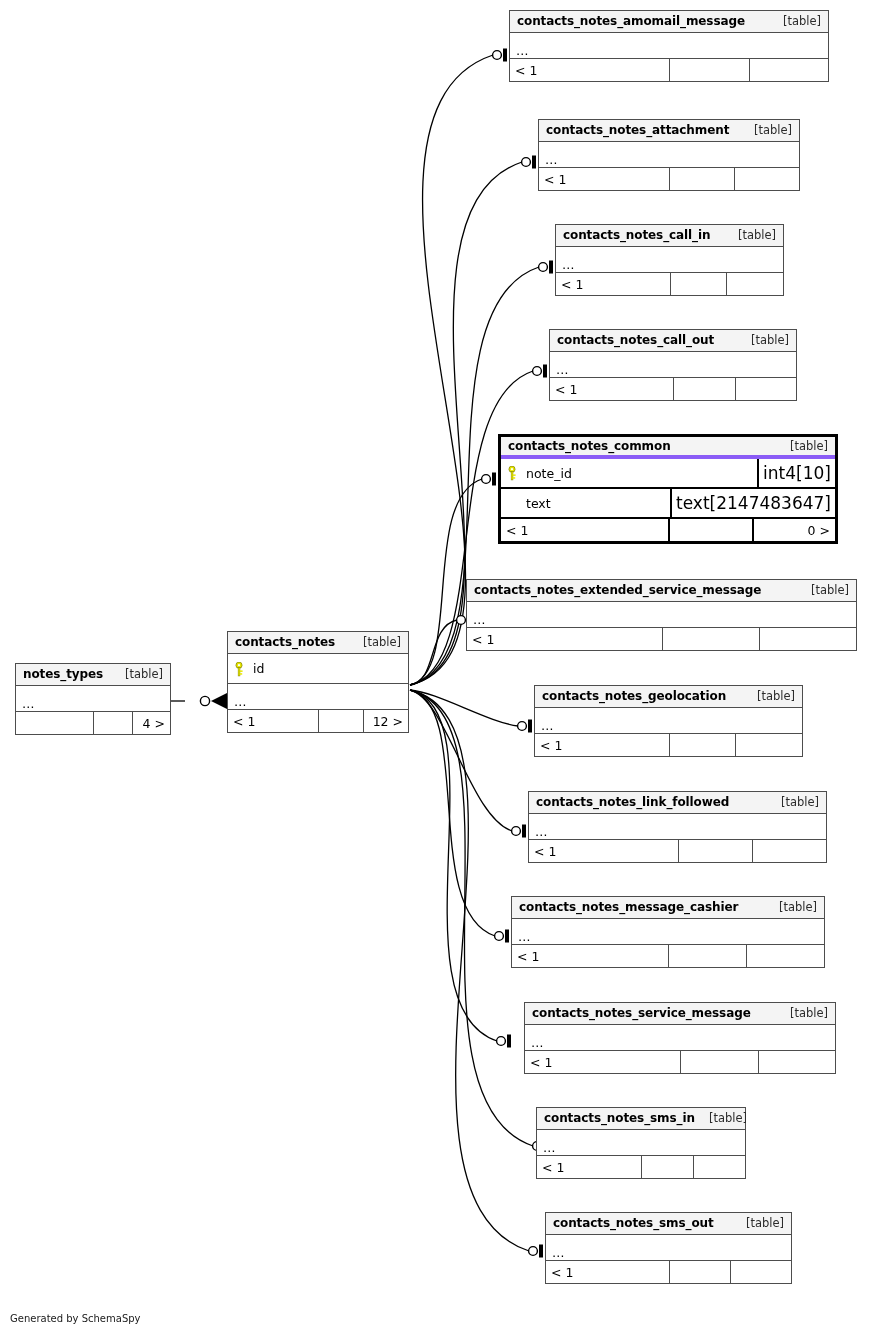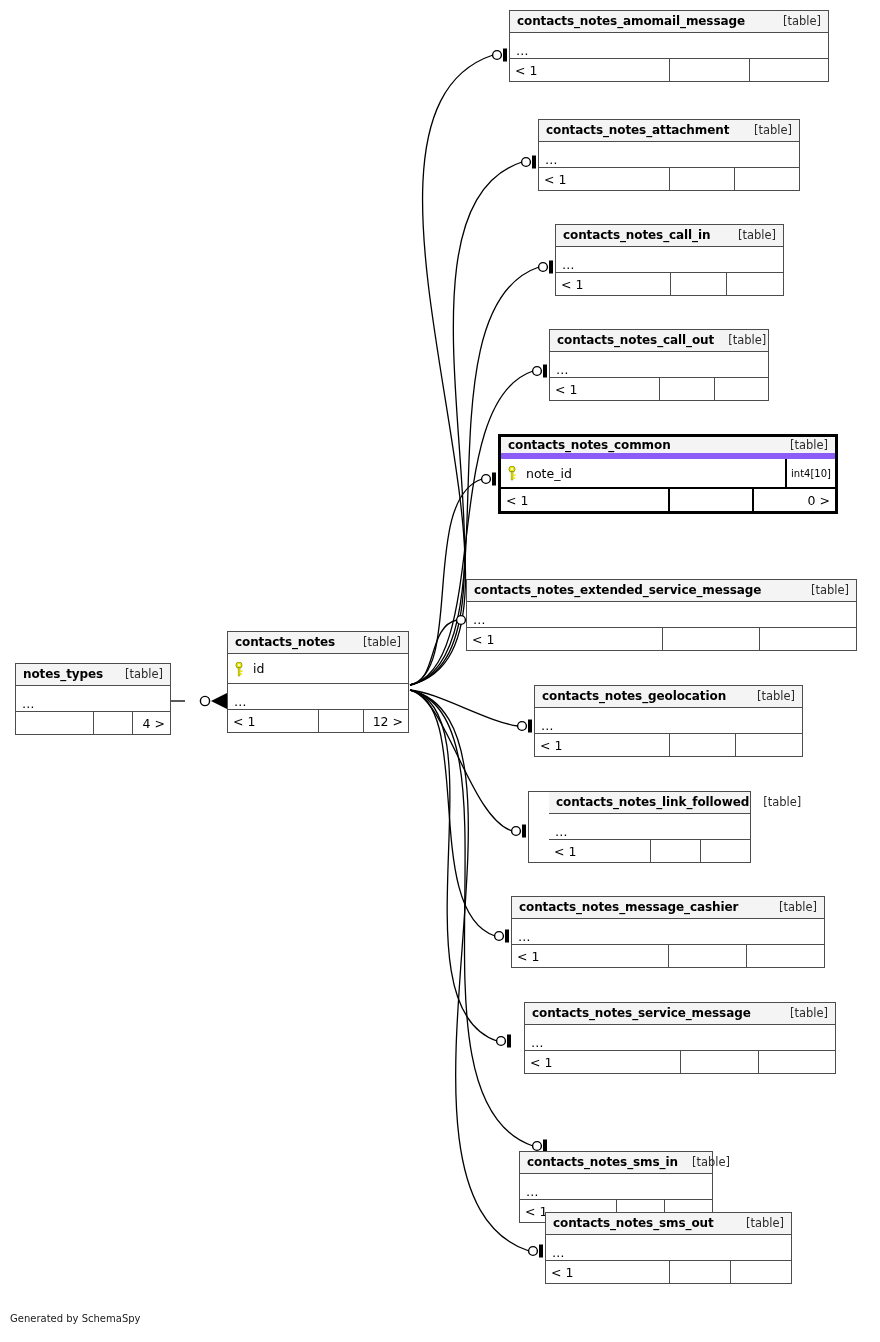--- a/index.html
+++ b/index.html
@@ -45,21 +45,21 @@
   .tb-title {
     display: flex;
     align-items: center;
     justify-content: space-between;
     background: #f4f4f4;
     border-bottom: 1px solid #4d4d4d;
     padding: 2px 7px 3px 7px;
     height: 22px;
     box-sizing: border-box;
   }
-  .highlight > .tb-title { border-bottom: 6px solid #8b5cf6; gap: 7px; }
+  .highlight > .tb-title { border-bottom: 4px solid #8b5cf6; gap: 7px; }
   .tb-name {
     font-weight: bold;
     font-size: 12px;
     letter-spacing: -0.1px;
     white-space: nowrap;
   }
   .tb-tag {
     font-size: 11.5px;
     color: #2b2b2b;
     margin-left: 14px;
@@ -91,21 +91,21 @@
     font-size: 12.5px;
   }
   .tb-col-type {
     flex: 0 0 auto;
     padding: 0 4px 0 4px;
     border-left: 1px solid #4d4d4d;
     height: 100%;
     display: flex;
     align-items: center;
     white-space: nowrap;
-    font-size: 10px;
+    font-size: 17px;
     box-sizing: border-box;
   }
   .highlight .tb-col-type { border-left: 2px solid #000000; }
 
   .ell {
     font-size: 12.5px;
     letter-spacing: 1px;
     padding-left: 6px;
     color: #000;
     line-height: 10px;
@@ -308,21 +308,21 @@
         <div class="tb-row ellipsis">
           <span class="ell">…</span>
         </div>
       </div>
       <div class="tb-foot">
         <div class="fc left" style="flex: 0 0 50%;">&lt; 1</div>
         <div class="fc left" style="flex: 0 0 25%;"></div>
         <div class="fc right" style="flex: 0 0 25%;"></div>
       </div>
     </div>
-    <div class="table-box" style="left: 549px; top: 329px; width: 220px; text-align: center;">
+    <div class="table-box" style="left: 549px; top: 329px; width: 248px; text-align: center;">
       <div class="tb-title">
         <span class="tb-name">contacts_notes_call_out</span>
         <span class="tb-tag">[table]</span>
       </div>
       <div class="tb-rows">
         <div class="tb-row ellipsis">
           <span class="ell">…</span>
         </div>
       </div>
       <div class="tb-foot">
@@ -345,20 +345,27 @@
                 <circle cx="5" cy="3.2" r="1.1" fill="#ffffff"></circle>
                 <rect x="4.1" y="5.6" width="1.9" height="8.4" fill="#e8e800" stroke="#6d6d00" stroke-width="0.4"></rect>
                 <rect x="6" y="8.4" width="2.6" height="1.5" fill="#e8e800"></rect>
                 <rect x="6" y="11.2" width="2.2" height="1.5" fill="#e8e800"></rect>
               </svg>
             </span>
             <span>note_id</span>
           </div>
           <div class="tb-col-type">int4[10]</div>
         </div>
+        <div class="tb-row">
+          <div class="tb-col-name">
+            <span class="nokey"></span>
+            <span>text</span>
+          </div>
+          <div class="tb-col-type">text[2147483647]</div>
+        </div>
       </div>
       <div class="tb-foot">
         <div class="fc left" style="flex: 0 0 50%;">&lt; 1</div>
         <div class="fc left" style="flex: 0 0 25%;"></div>
         <div class="fc right" style="flex: 0 0 25%;">0 &gt;</div>
       </div>
     </div>
     <div class="table-box" style="left: 466px; top: 579px; width: 391px;">
       <div class="tb-title">
         <span class="tb-name">contacts_notes_extended_service_message</span>
@@ -384,21 +391,21 @@
         <div class="tb-row ellipsis">
           <span class="ell">…</span>
         </div>
       </div>
       <div class="tb-foot">
         <div class="fc left" style="flex: 0 0 50%;">&lt; 1</div>
         <div class="fc left" style="flex: 0 0 25%;"></div>
         <div class="fc right" style="flex: 0 0 25%;"></div>
       </div>
     </div>
-    <div class="table-box" style="left: 528px; top: 791px; width: 223px; padding-left: 20px;">
+    <div class="table-box" style="left: 528px; top: 791px; width: 299px;">
       <div class="tb-title">
         <span class="tb-name">contacts_notes_link_followed</span>
         <span class="tb-tag">[table]</span>
       </div>
       <div class="tb-rows">
         <div class="tb-row ellipsis">
           <span class="ell">…</span>
         </div>
       </div>
       <div class="tb-foot">
@@ -432,21 +439,21 @@
         <div class="tb-row ellipsis">
           <span class="ell">…</span>
         </div>
       </div>
       <div class="tb-foot">
         <div class="fc left" style="flex: 0 0 50%;">&lt; 1</div>
         <div class="fc left" style="flex: 0 0 25%;"></div>
         <div class="fc right" style="flex: 0 0 25%;"></div>
       </div>
     </div>
-    <div class="table-box" style="left: 519px; top: 1107px; width: 194px; margin-top: 44px;">
+    <div class="table-box" style="left: 536px; top: 1107px; width: 210px;">
       <div class="tb-title">
         <span class="tb-name">contacts_notes_sms_in</span>
         <span class="tb-tag">[table]</span>
       </div>
       <div class="tb-rows">
         <div class="tb-row ellipsis">
           <span class="ell">…</span>
         </div>
       </div>
       <div class="tb-foot">

